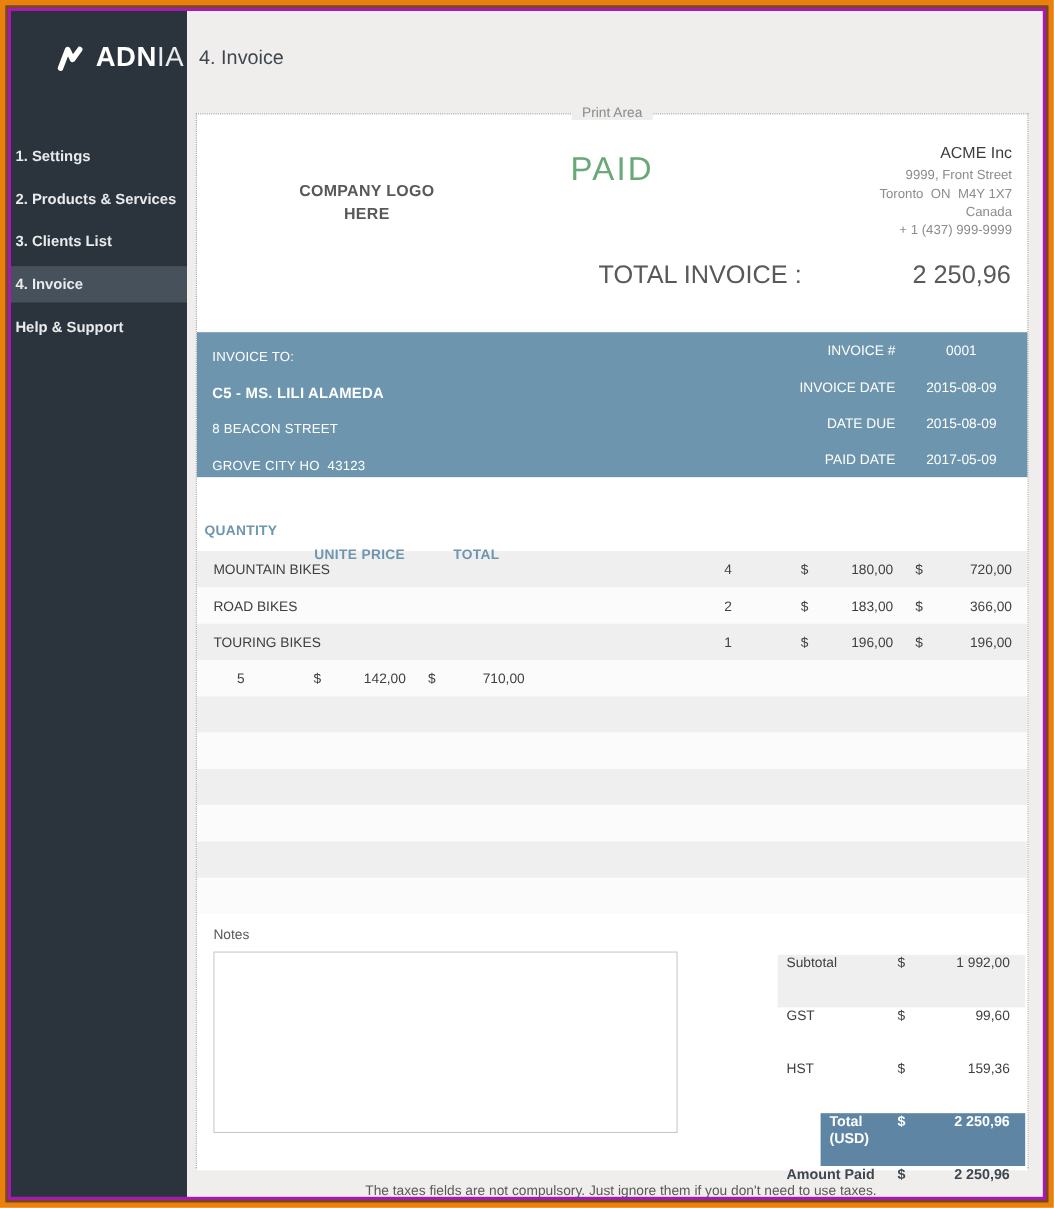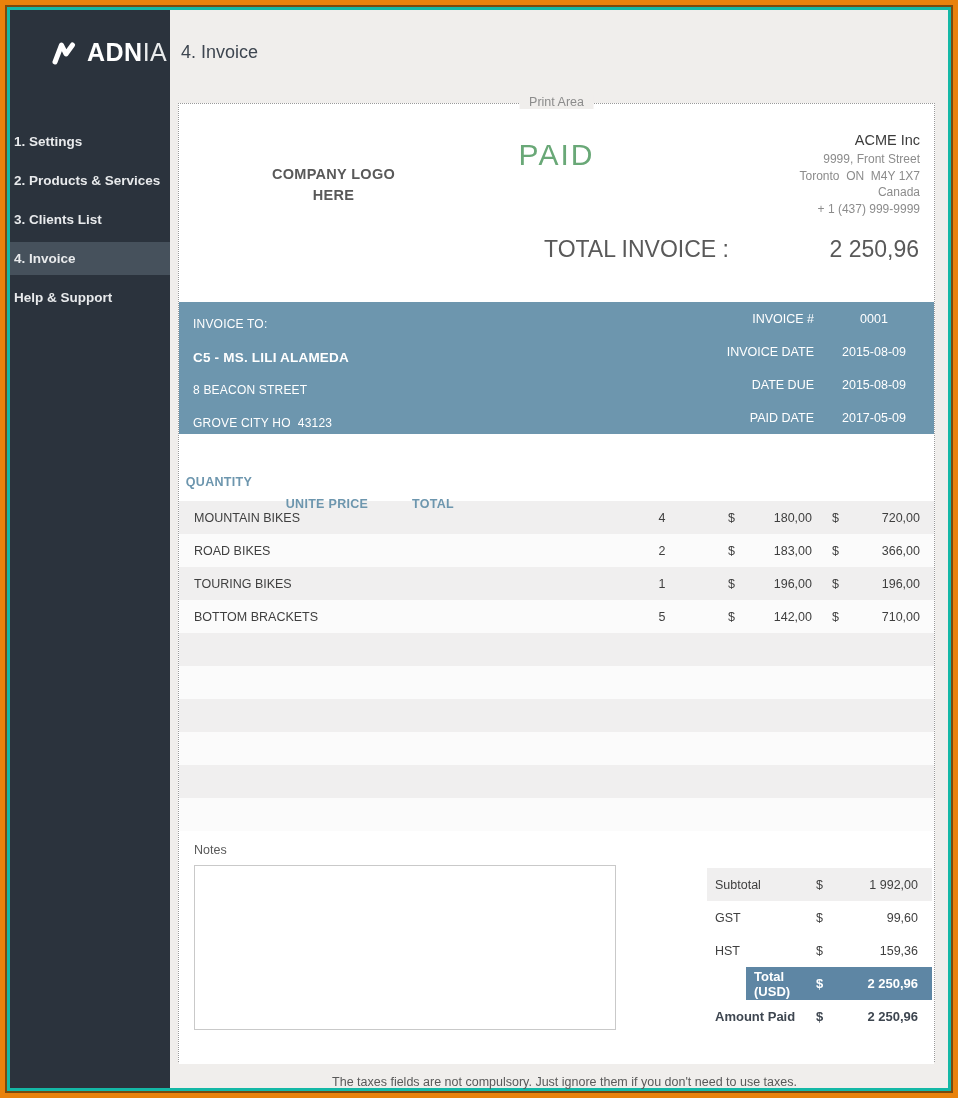--- a/index.html
+++ b/index.html
@@ -7,21 +7,21 @@
   body {
     width:958px; height:1098px;
     font-family:"Liberation Sans", sans-serif;
     background:#e8820c;
     position:relative;
     overflow:hidden;
   }
   .frame {
     position:absolute; left:5px; top:5px; width:948px; height:1088px;
     border:2px solid #7a4a0d;
-    background:#14b8a6;
+    background:#a21caf;
     padding:3px;
   }
   .app { display:flex; width:100%; height:100%; }
 
   
   .sidebar { width:160px; flex-shrink:0; background:#2b333d; color:#fff; }
   .logo { display:flex; align-items:center; gap:9px; padding:28px 0 0 42px; }
   .logo svg { display:block; }
   .brand { font-size:25px; letter-spacing:0.5px; color:#ffffff; white-space:nowrap; }
   .brand .b1 { font-weight:bold; }
@@ -91,21 +91,21 @@
 
   
   .sheet-bottom { position:relative; height:233px; background:#fff; }
   .notes-label { position:absolute; left:15px; top:12px; font-size:12.5px; color:#595959; }
   .notes-box {
     position:absolute; left:15px; top:34px; width:422px; height:165px;
     border:1px solid #c9c9c9; background:#fff; resize:none; outline:none;
     font-family:"Liberation Sans", sans-serif; font-size:12.5px; padding:6px;
   }
   .totals { position:absolute; right:2px; top:37px; width:225px; }
-  .t-row { display:flex; align-items:center; height:33px; padding:0 14px 0 8px;
+  .t-row { display:flex; align-items:flex-start; height:48px; padding:0 14px 0 8px;
     font-size:12.5px; color:#3f3f3f; }
   .t-label { flex:1; }
   .t-cur { width:12px; }
   .t-val { width:90px; text-align:right; }
   .t-row.t-shaded { background:#f0efef; }
   .t-row.t-plain { background:#ffffff; }
   .t-row.t-highlight { background:#5e86a4; color:#ffffff; font-weight:bold; font-size:13px;margin-left:39px; }
   .t-row.t-bold { font-weight:bold; color:#3e4650; font-size:13px; }
 
   .footer-note { width:757px; margin:6px 0 0 8px; text-align:center;
@@ -235,21 +235,20 @@
       <span>196,00</span>
     </span>
     <span class="c-sp2"></span>
     <span class="c-total">
       <span>$</span>
       <span>196,00</span>
     </span>
     <span class="c-pad"></span>
   </div>
               <div class="row">
-    <span class="c-desc">BOTTOM BRACKETS</span>
     <span class="c-qty">5</span>
     <span class="c-sp1"></span>
     <span class="c-price">
       <span>$</span>
       <span>142,00</span>
     </span>
     <span class="c-sp2"></span>
     <span class="c-total">
       <span>$</span>
       <span>710,00</span>

